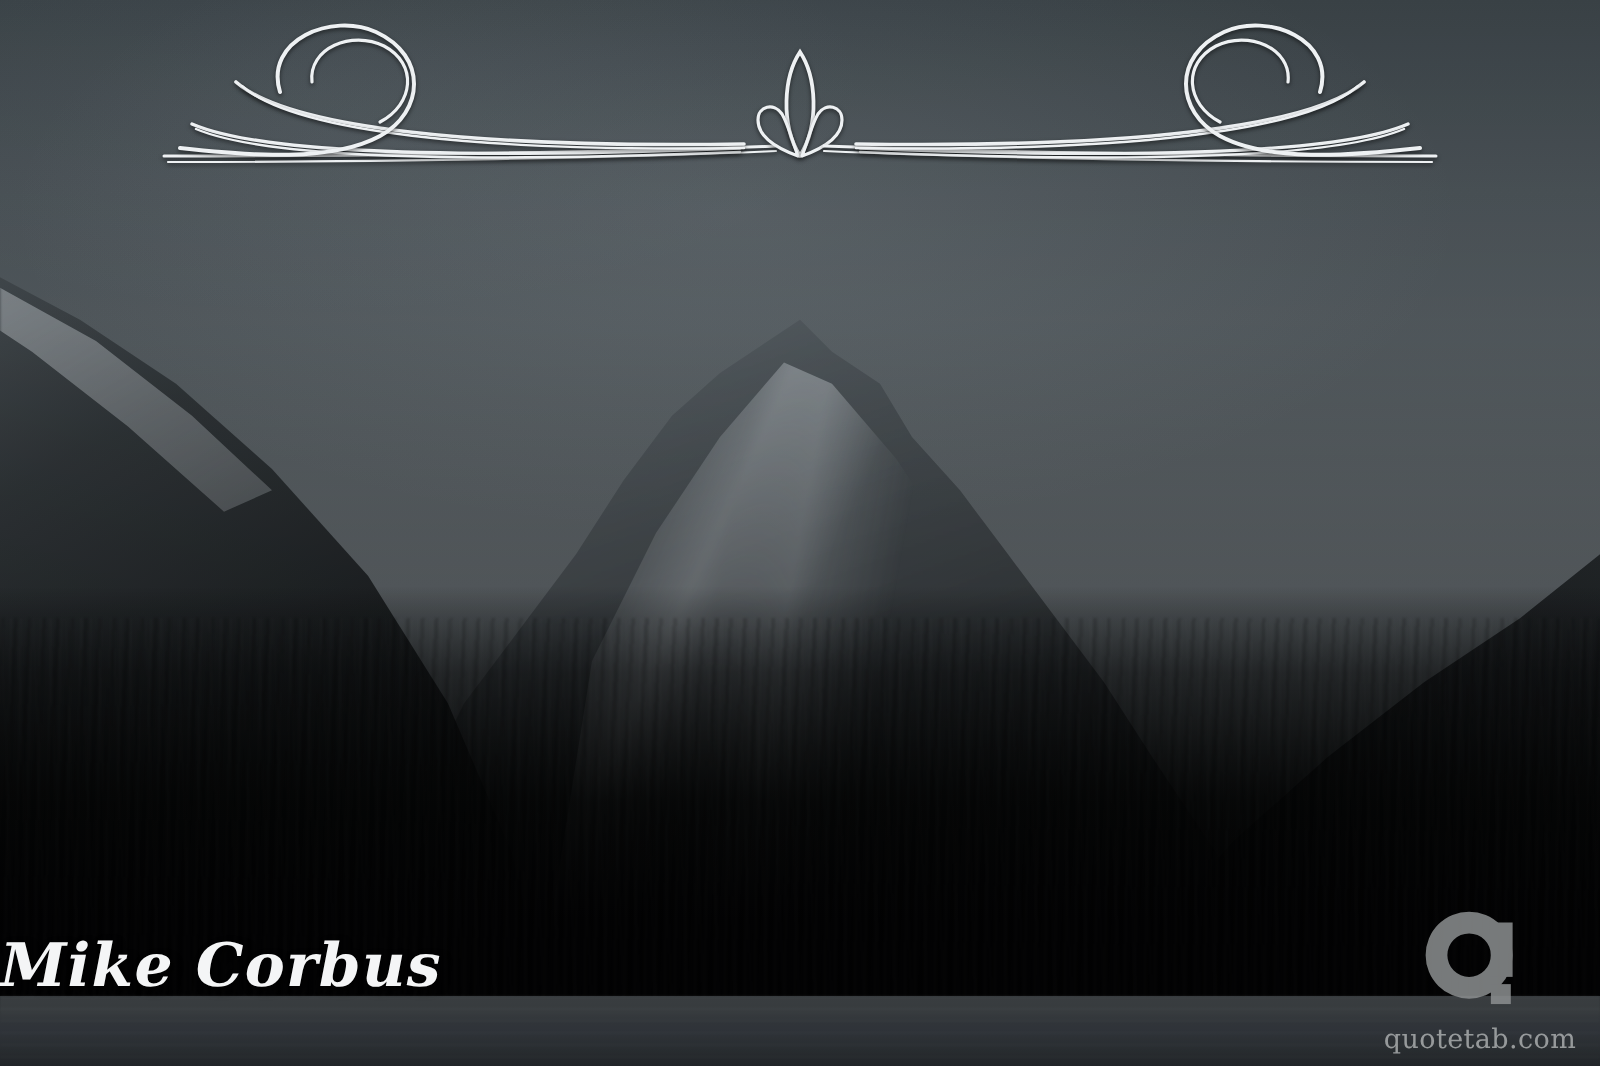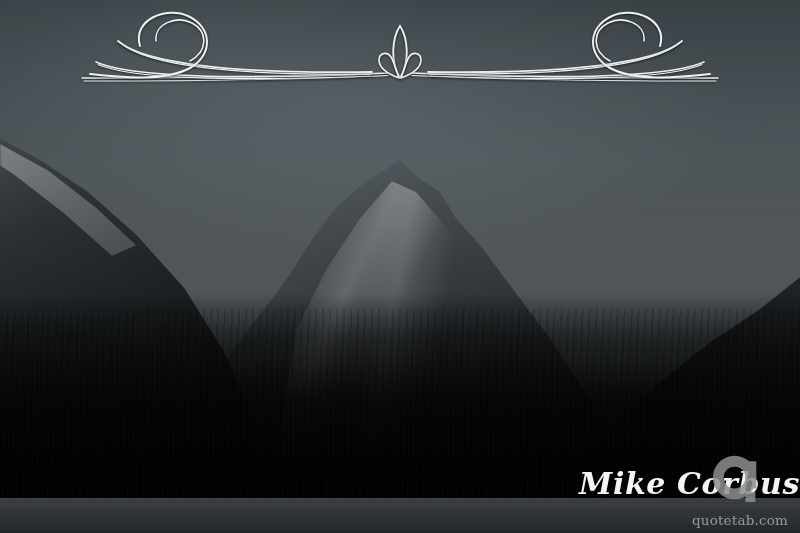--- a/index.html
+++ b/index.html
@@ -158,21 +158,21 @@
     letter-spacing: .1px;
     text-shadow: 2px 2px 3px rgba(0,0,0,.70), 0 0 1px rgba(0,0,0,.5);
   }
 
   
   #author-name {
     position: absolute;
     left: 0;
     right: 0;
     top: 466px;
-    text-align: right;
+    text-align: left;
     color: #f4f5f6;
     font-family: "DejaVu Serif", serif;
     font-size: 30px;
     font-style: italic;
     font-weight: 700;
     letter-spacing: .6px;
     text-shadow: 2px 2px 4px rgba(0,0,0,.75);
   }
 
   

